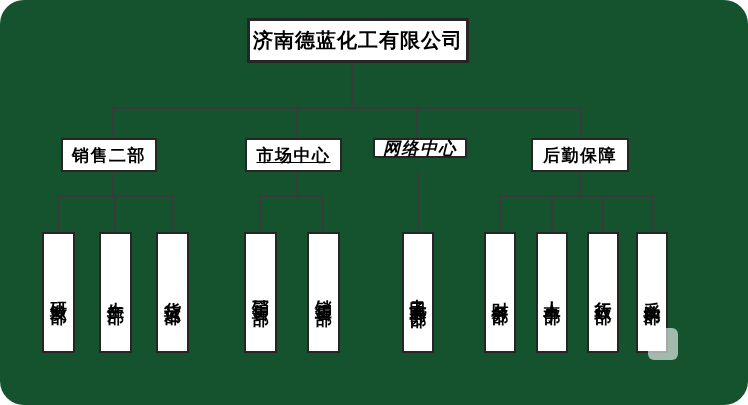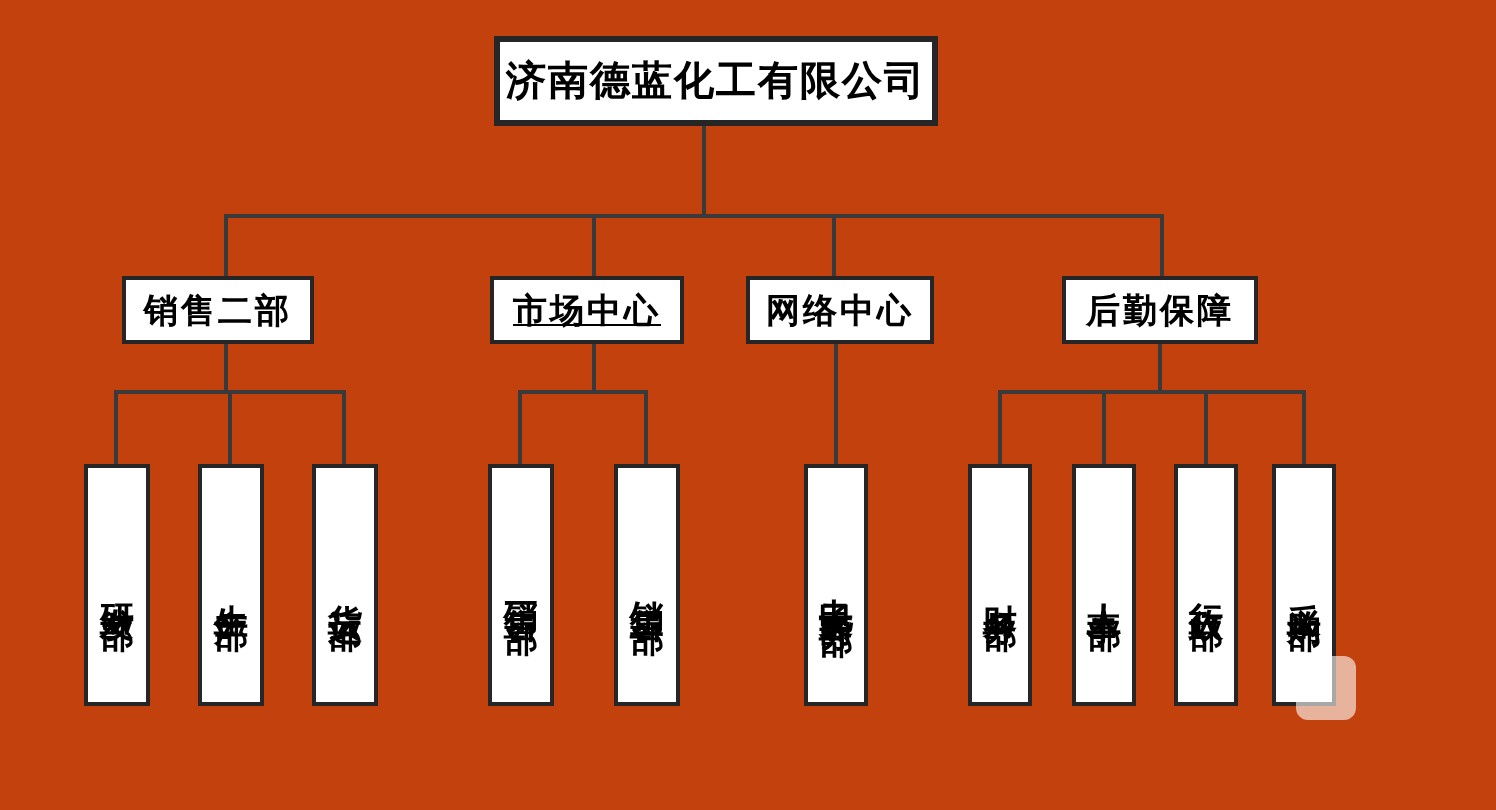--- a/index.html
+++ b/index.html
@@ -5,22 +5,23 @@
   html, body {
     margin: 0;
     padding: 0;
     background: #ffffff;
     font-family: "Liberation Sans", "DejaVu Sans", sans-serif;
   }
   .canvas {
     position: relative;
     width: 748px;
     height: 405px;
-    background: #c2410c;
+    background: #14532d;
     overflow: hidden;
+    border-radius: 24px;
   }
   .box {
     position: absolute;
     box-sizing: border-box;
     background: #ffffff;
     border: 2.5px solid #262626;
     display: flex;
     align-items: center;
     justify-content: center;
     color: #000000;
@@ -79,21 +80,21 @@
   <div class="line v" style="left:296px; top:107px; height:31px;"></div>
   <div class="line v" style="left:416px; top:107px; height:31px;"></div>
   <div class="line v" style="left:580px; top:107px; height:31px;"></div>
 
   <div class="box center" style="left:61px; top:138px; width:96px; height:34px;">
     <span>销售二部</span>
   </div>
   <div class="box center" style="left:245px; top:138px; width:97px; height:34px;text-decoration:underline;">
     <span>市场中心</span>
   </div>
-  <div class="box center" style="left:373px; top:138px; width:94px; height:34px;">
+  <div class="box center" style="left:373px; top:138px; width:94px; height:20px;font-style:italic;">
     <span>网络中心</span>
   </div>
   <div class="box center" style="left:531px; top:138px; width:98px; height:34px;">
     <span>后勤保障</span>
   </div>
 
   <div class="line v" style="left:112px; top:172px; height:23px;"></div>
   <div class="line h" style="left:57px; top:195px; width:116px;"></div>
   <div class="line v" style="left:57px; top:195px; height:37px;"></div>
   <div class="line v" style="left:114px; top:195px; height:37px;"></div>

